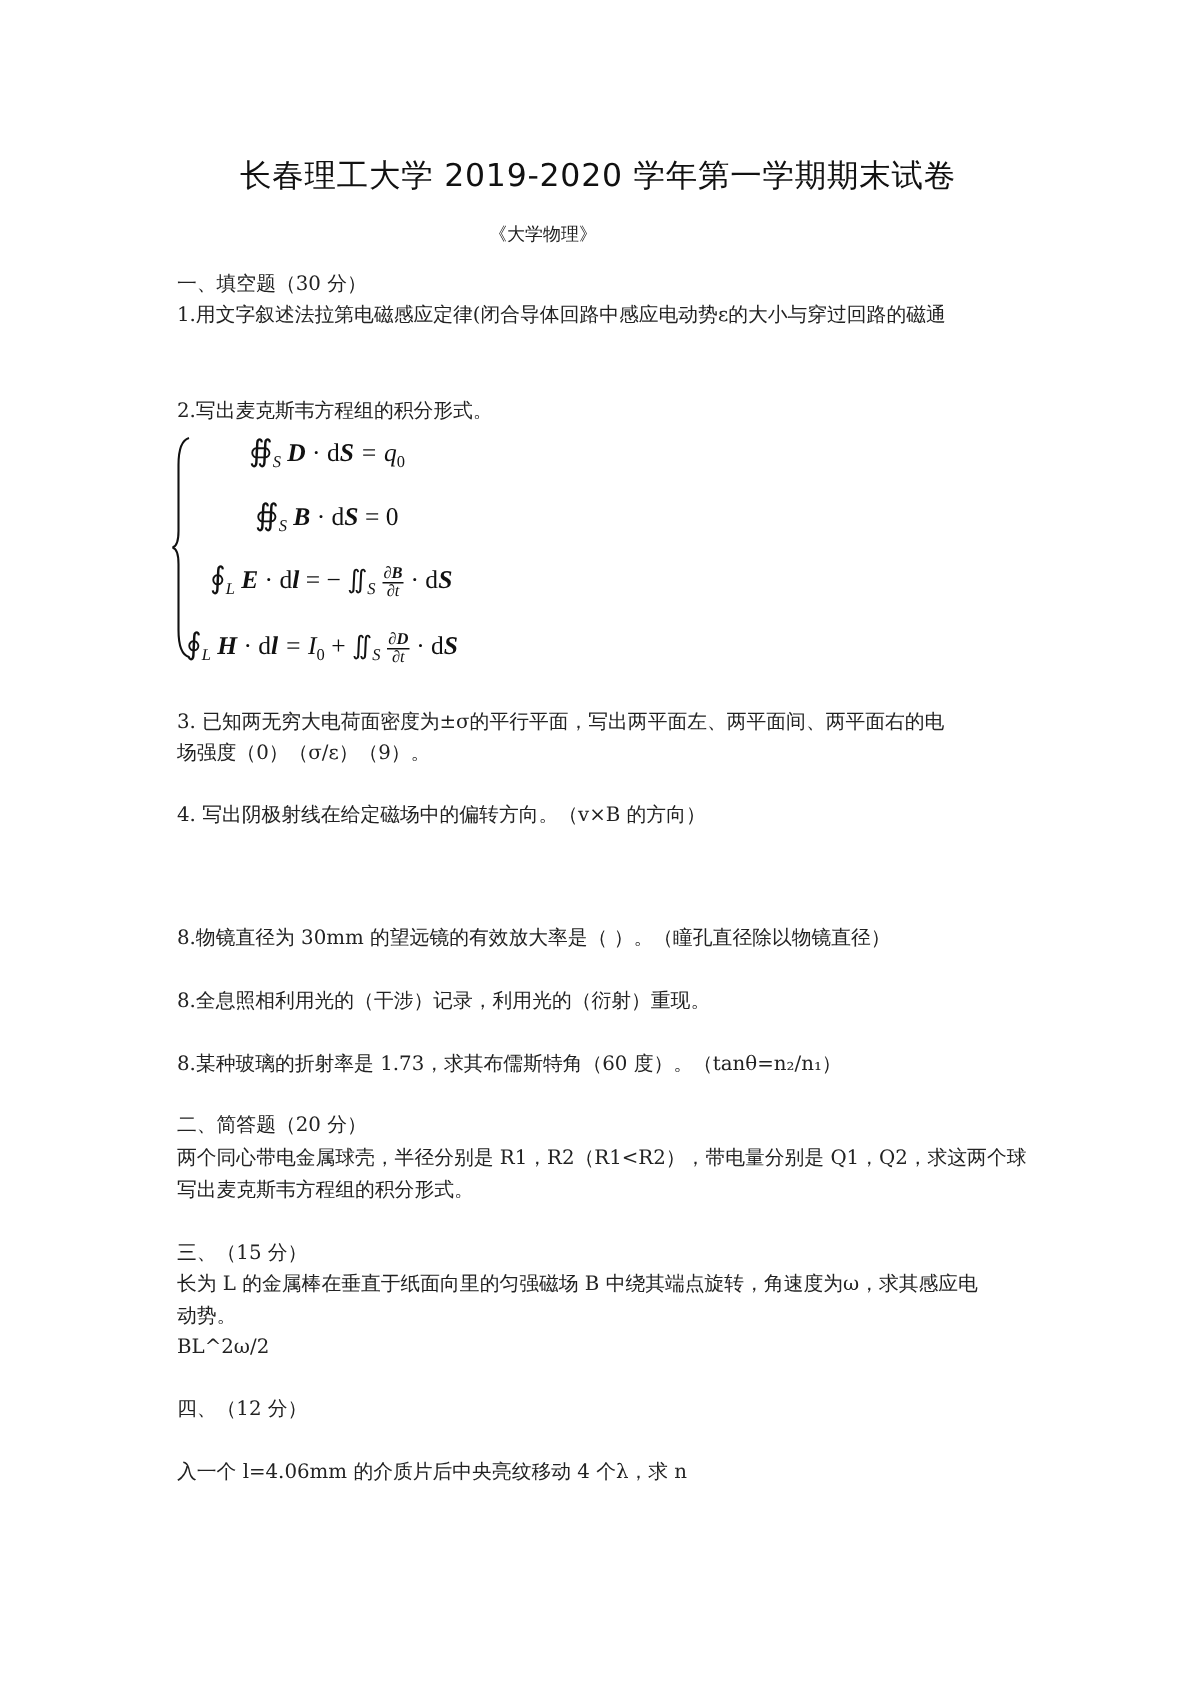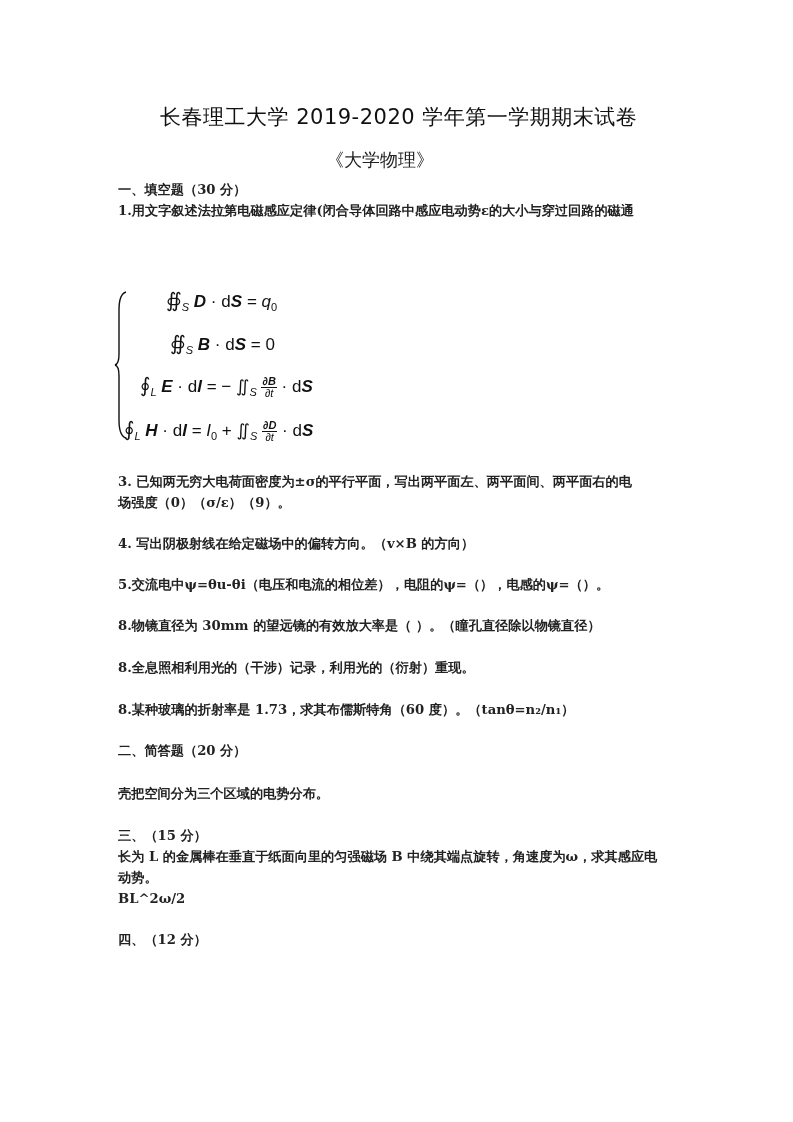--- a/index.html
+++ b/index.html
@@ -1,43 +1,44 @@
 <!DOCTYPE html>
 <html><head>
 <meta charset="utf-8">
 <style>
   html, body { margin:0; padding:0; background:#ffffff; }
   body { width:793px; height:1122px; position:relative; overflow:hidden;
          font-family: "DejaVu Serif", "Liberation Serif", serif; color:#222; }
   .page { position:absolute; left:0; top:0; width:793px; height:926px; }
   .title { position:absolute; left:160px; top:103px; font-size:21px; letter-spacing:0.5px;
            font-family:"DejaVu Sans","Liberation Sans",sans-serif; font-weight:400; color:#111; }
-  .subtitle { position:absolute; left:326px; top:148px; font-size:18px; color:#222; }
-  .line { position:absolute; left:118px; font-size:13.2px; line-height:21px; white-space:nowrap; color:#222;font-weight:bold; }
-  .eq { position:absolute; font-family:Liberation Sans, sans-serif; font-size:17px; white-space:nowrap; color:#111; }
+  .subtitle { position:absolute; left:326px; top:148px; font-size:12px; color:#222; }
+  .line { position:absolute; left:118px; font-size:13.2px; line-height:21px; white-space:nowrap; color:#222; }
+  .eq { position:absolute; font-family:Liberation Serif, serif; font-size:17px; white-space:nowrap; color:#111; }
   .eq b { font-style:italic; font-weight:bold; }
   .eq i { font-style:italic; }
   .brace { position:absolute; left:114px; top:290px; width:14px; height:150px; }
   .sub { font-size:11px; vertical-align:-4px; font-style:italic; }
   .int { font-size:20px; }
   .frac { display:inline-block; vertical-align:middle; text-align:center; font-size:11px; line-height:11px; font-style:italic; font-weight:bold; }
   .frac span { display:block; }
   .frac .num { border-bottom:1px solid #111; padding:0 1px; }
   .frac .den { font-weight:normal; }
 </style>
 </head>
 <body>
 
 <div class="page">
 
   <div class="title">长春理工大学 2019-2020 学年第一学期期末试卷</div>
   <div class="subtitle">《大学物理》</div>
 
   <div class="line" style="top:179px">一、填空题（30 分）</div>
   <div class="line" style="top:200px">1.用文字叙述法拉第电磁感应定律(闭合导体回路中感应电动势ε的大小与穿过回路的磁通</div>
+  <div class="line" style="top:264px">2.写出麦克斯韦方程组的积分形式。</div>
 
   <svg class="brace" viewBox="0 0 14 150" preserveAspectRatio="none">
     <path d="M12 2 Q5 4 5 20 L5 64 Q5 74 1 75 Q5 76 5 86 L5 130 Q5 146 12 148" fill="none" stroke="#111" stroke-width="1.4"></path>
   </svg>
 
   <div class="eq" style="left:166px; top:288px">
     <span class="int">∯</span><span class="sub">S</span>
     <b>D</b><span> · d</span><b>S</b><i> = q</i><span class="sub" style="font-style:normal">0</span>
   </div>
 
@@ -54,28 +55,29 @@
 
   <div class="eq" style="left:124px; top:417px">
     <span class="int">∮</span><span class="sub">L</span>
     <b>H</b><span> · d</span><b>l</b><i> = I</i><span class="sub" style="font-style:normal">0</span><span> + ∬</span><span class="sub">S</span>
     <span class="frac"><span class="num">∂D</span><span class="den">∂t</span></span><span> · d</span><b>S</b>
   </div>
 
   <div class="line" style="top:471px">3. 已知两无穷大电荷面密度为±σ的平行平面，写出两平面左、两平面间、两平面右的电</div>
   <div class="line" style="top:492px">场强度（0）（σ/ε）（9）。</div>
   <div class="line" style="top:533px">4. 写出阴极射线在给定磁场中的偏转方向。（v×B 的方向）</div>
-  <div class="line" style="top:574px">5.交流电中ψ=θu-θi（电压和电流的相位差），电阻的ψ=（），电感的ψ=（）。</div>
   <div class="line" style="top:615px">8.物镜直径为 30mm 的望远镜的有效放大率是（ ）。（瞳孔直径除以物镜直径）</div>
   <div class="line" style="top:657px">8.全息照相利用光的（干涉）记录，利用光的（衍射）重现。</div>
   <div class="line" style="top:699px">8.某种玻璃的折射率是 1.73，求其布儒斯特角（60 度）。（tanθ=n₂/n₁）</div>
 
   <div class="line" style="top:740px">二、简答题（20 分）</div>
-  <div class="line" style="top:783px">壳把空间分为三个区域的电势分布。</div>
+  <div class="line" style="top:762px">两个同心带电金属球壳，半径分别是 R1，R2（R1&lt;R2），带电量分别是 Q1，Q2，求这两个球</div>
+  <div class="line" style="top:783px">写出麦克斯韦方程组的积分形式。</div>
 
   <div class="line" style="top:825px">三、（15 分）</div>
   <div class="line" style="top:846px">长为 L 的金属棒在垂直于纸面向里的匀强磁场 B 中绕其端点旋转，角速度为ω，求其感应电</div>
   <div class="line" style="top:867px">动势。</div>
   <div class="line" style="top:888px">BL^2ω/2</div>
 
   <div class="line" style="top:929px">四、（12 分）</div>
+  <div class="line" style="top:971px">入一个 l=4.06mm 的介质片后中央亮纹移动 4 个λ，求 n</div>
 
 </div>
 
 </body></html>

